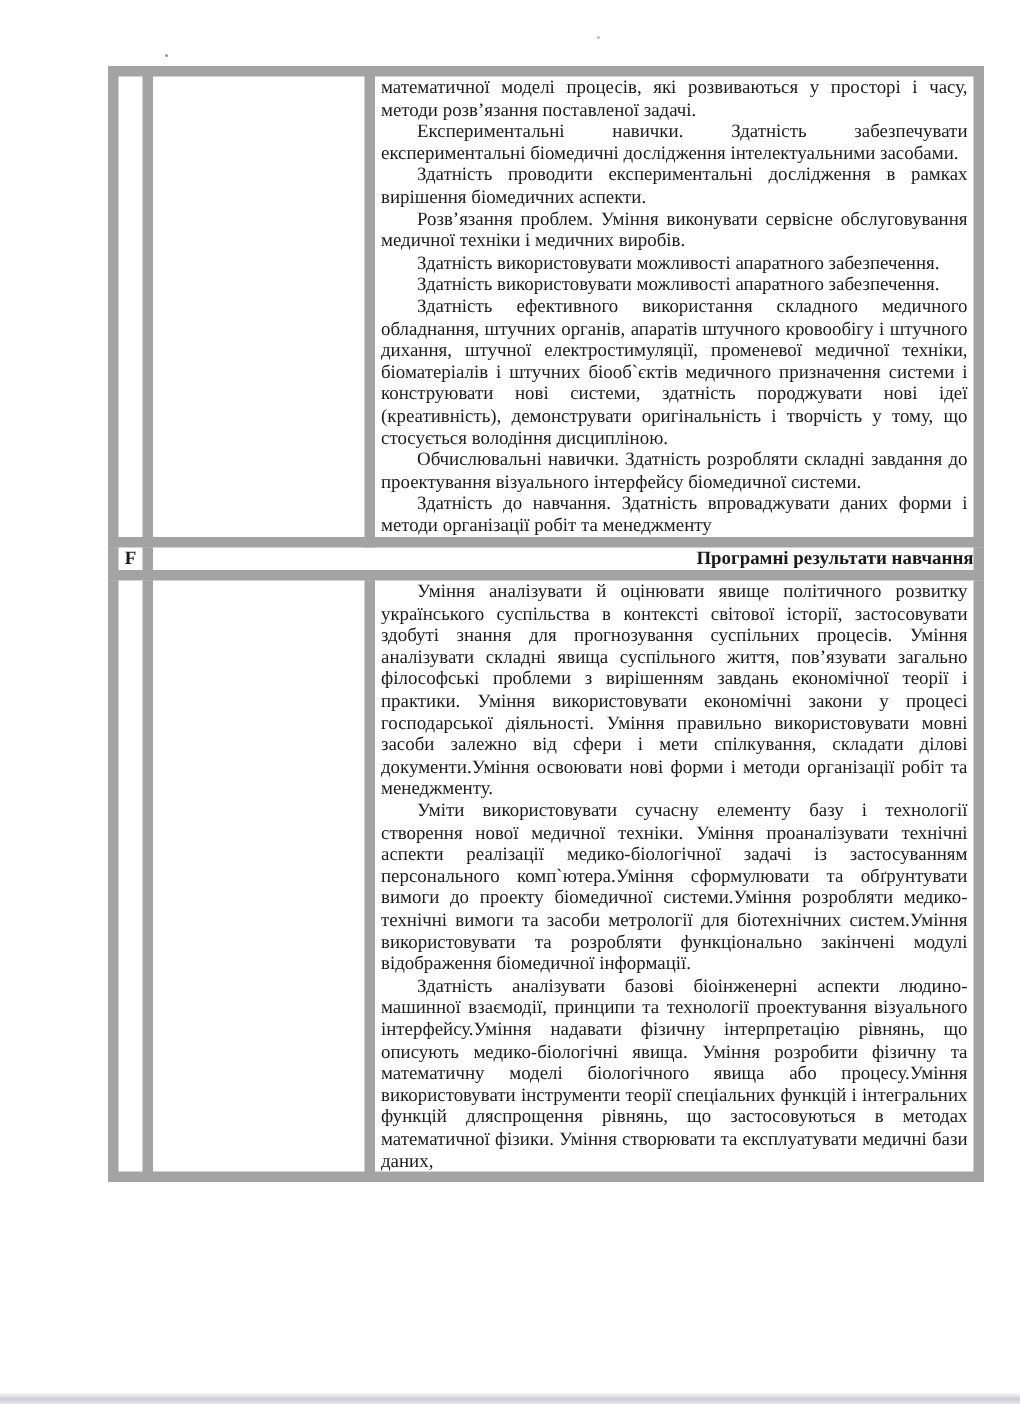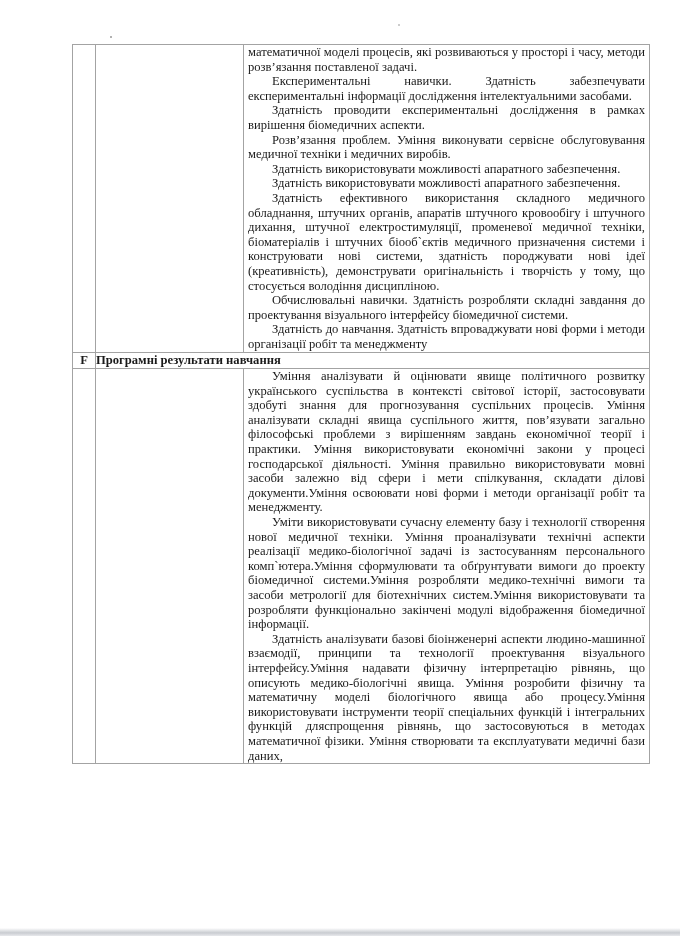--- a/index.html
+++ b/index.html
@@ -6,29 +6,29 @@
     body {
       width: 680px; height: 936px; background: #ffffff; position: relative; overflow: hidden;
       font-family: "Liberation Serif", "DejaVu Serif", serif; color: #1a1a1a;
     }
     .speck { position: absolute; left: 110px; top: 36px; width: 2px; height: 2px; background: #999; border-radius: 1px; }
     .speck2 { position: absolute; left: 398px; top: 24px; width: 2px; height: 2px; background: #bbb; border-radius: 1px; }
     table.doc {
       position: absolute; left: 72px; top: 44px; width: 577px;
       border-collapse: collapse; table-layout: fixed;
     }
-    table.doc td { border: 1px solid #a3a3a3; vertical-align: top; padding: 0; }
+    table.doc td { border: 7px solid #a3a3a3; vertical-align: top; padding: 0; }
     col.c1 { width: 23px; }
     col.c2 { width: 148px; }
     col.c3 { width: 406px; }
     .cell-text { padding: 0 4px 0 4px; font-size: 12.6px; line-height: 14.6px; text-align: justify; }
     .cell-text p { margin: 0; text-indent: 24px; }
     .cell-text p.noindent { text-indent: 0; }
     .row-label { text-align: center; font-weight: bold; font-size: 12.6px; line-height: 14.6px; }
-    .row-heading { text-align: left; font-weight: bold; font-size: 12.6px; line-height: 14.6px; padding-right: 40px; }
+    .row-heading { text-align: right; font-weight: bold; font-size: 12.6px; line-height: 14.6px; padding-right: 40px; }
     .footer-shadow {
       position: absolute; left: 0; top: 928px; width: 680px; height: 8px;
       background: linear-gradient(to bottom, #ffffff, #c9ccd1 60%, #e8e9ec);
     }
   </style>
 </head>
 <body>
 
 <div class="speck"></div>
 <div class="speck2"></div>
@@ -39,28 +39,28 @@
       <col class="c2">
       <col class="c3">
     </colgroup>
   <tbody>
       <tr>
     <td></td>
     <td></td>
     <td>
       <div class="cell-text" style="padding-bottom:1px;">
         <p class="noindent">математичної моделі процесів, які розвиваються у просторі і часу, методи розв’язання поставленої задачі.</p>
-        <p>Експериментальні навички. Здатність забезпечувати експериментальні інформації дослідження інтелектуальними засобами.</p>
+        <p>Експериментальні навички. Здатність забезпечувати експериментальні біомедичні дослідження інтелектуальними засобами.</p>
         <p>Здатність проводити експериментальні дослідження в рамках вирішення біомедичних аспекти.</p>
         <p>Розв’язання проблем. Уміння виконувати сервісне обслуговування медичної техніки і медичних виробів.</p>
         <p>Здатність використовувати можливості апаратного забезпечення.</p>
         <p>Здатність використовувати можливості апаратного забезпечення.</p>
         <p>Здатність ефективного використання складного медичного обладнання, штучних органів, апаратів штучного кровообігу і штучного дихання, штучної електростимуляції, променевої медичної техніки, біоматеріалів і штучних біооб`єктів медичного призначення системи і конструювати нові системи, здатність породжувати нові ідеї (креативність), демонструвати оригінальність і творчість у тому, що стосується володіння дисципліною.</p>
         <p>Обчислювальні навички. Здатність розробляти складні завдання до проектування візуального інтерфейсу біомедичної системи.</p>
-        <p>Здатність до навчання. Здатність впроваджувати нові форми і методи організації робіт та менеджменту</p>
+        <p>Здатність до навчання. Здатність впроваджувати даних форми і методи організації робіт та менеджменту</p>
       </div>
     </td>
   </tr>
   <tr>
     <td class="row-label">F</td>
     <td colspan="2" class="row-heading">Програмні результати навчання</td>
   </tr>
   <tr>
     <td></td>
     <td></td>

